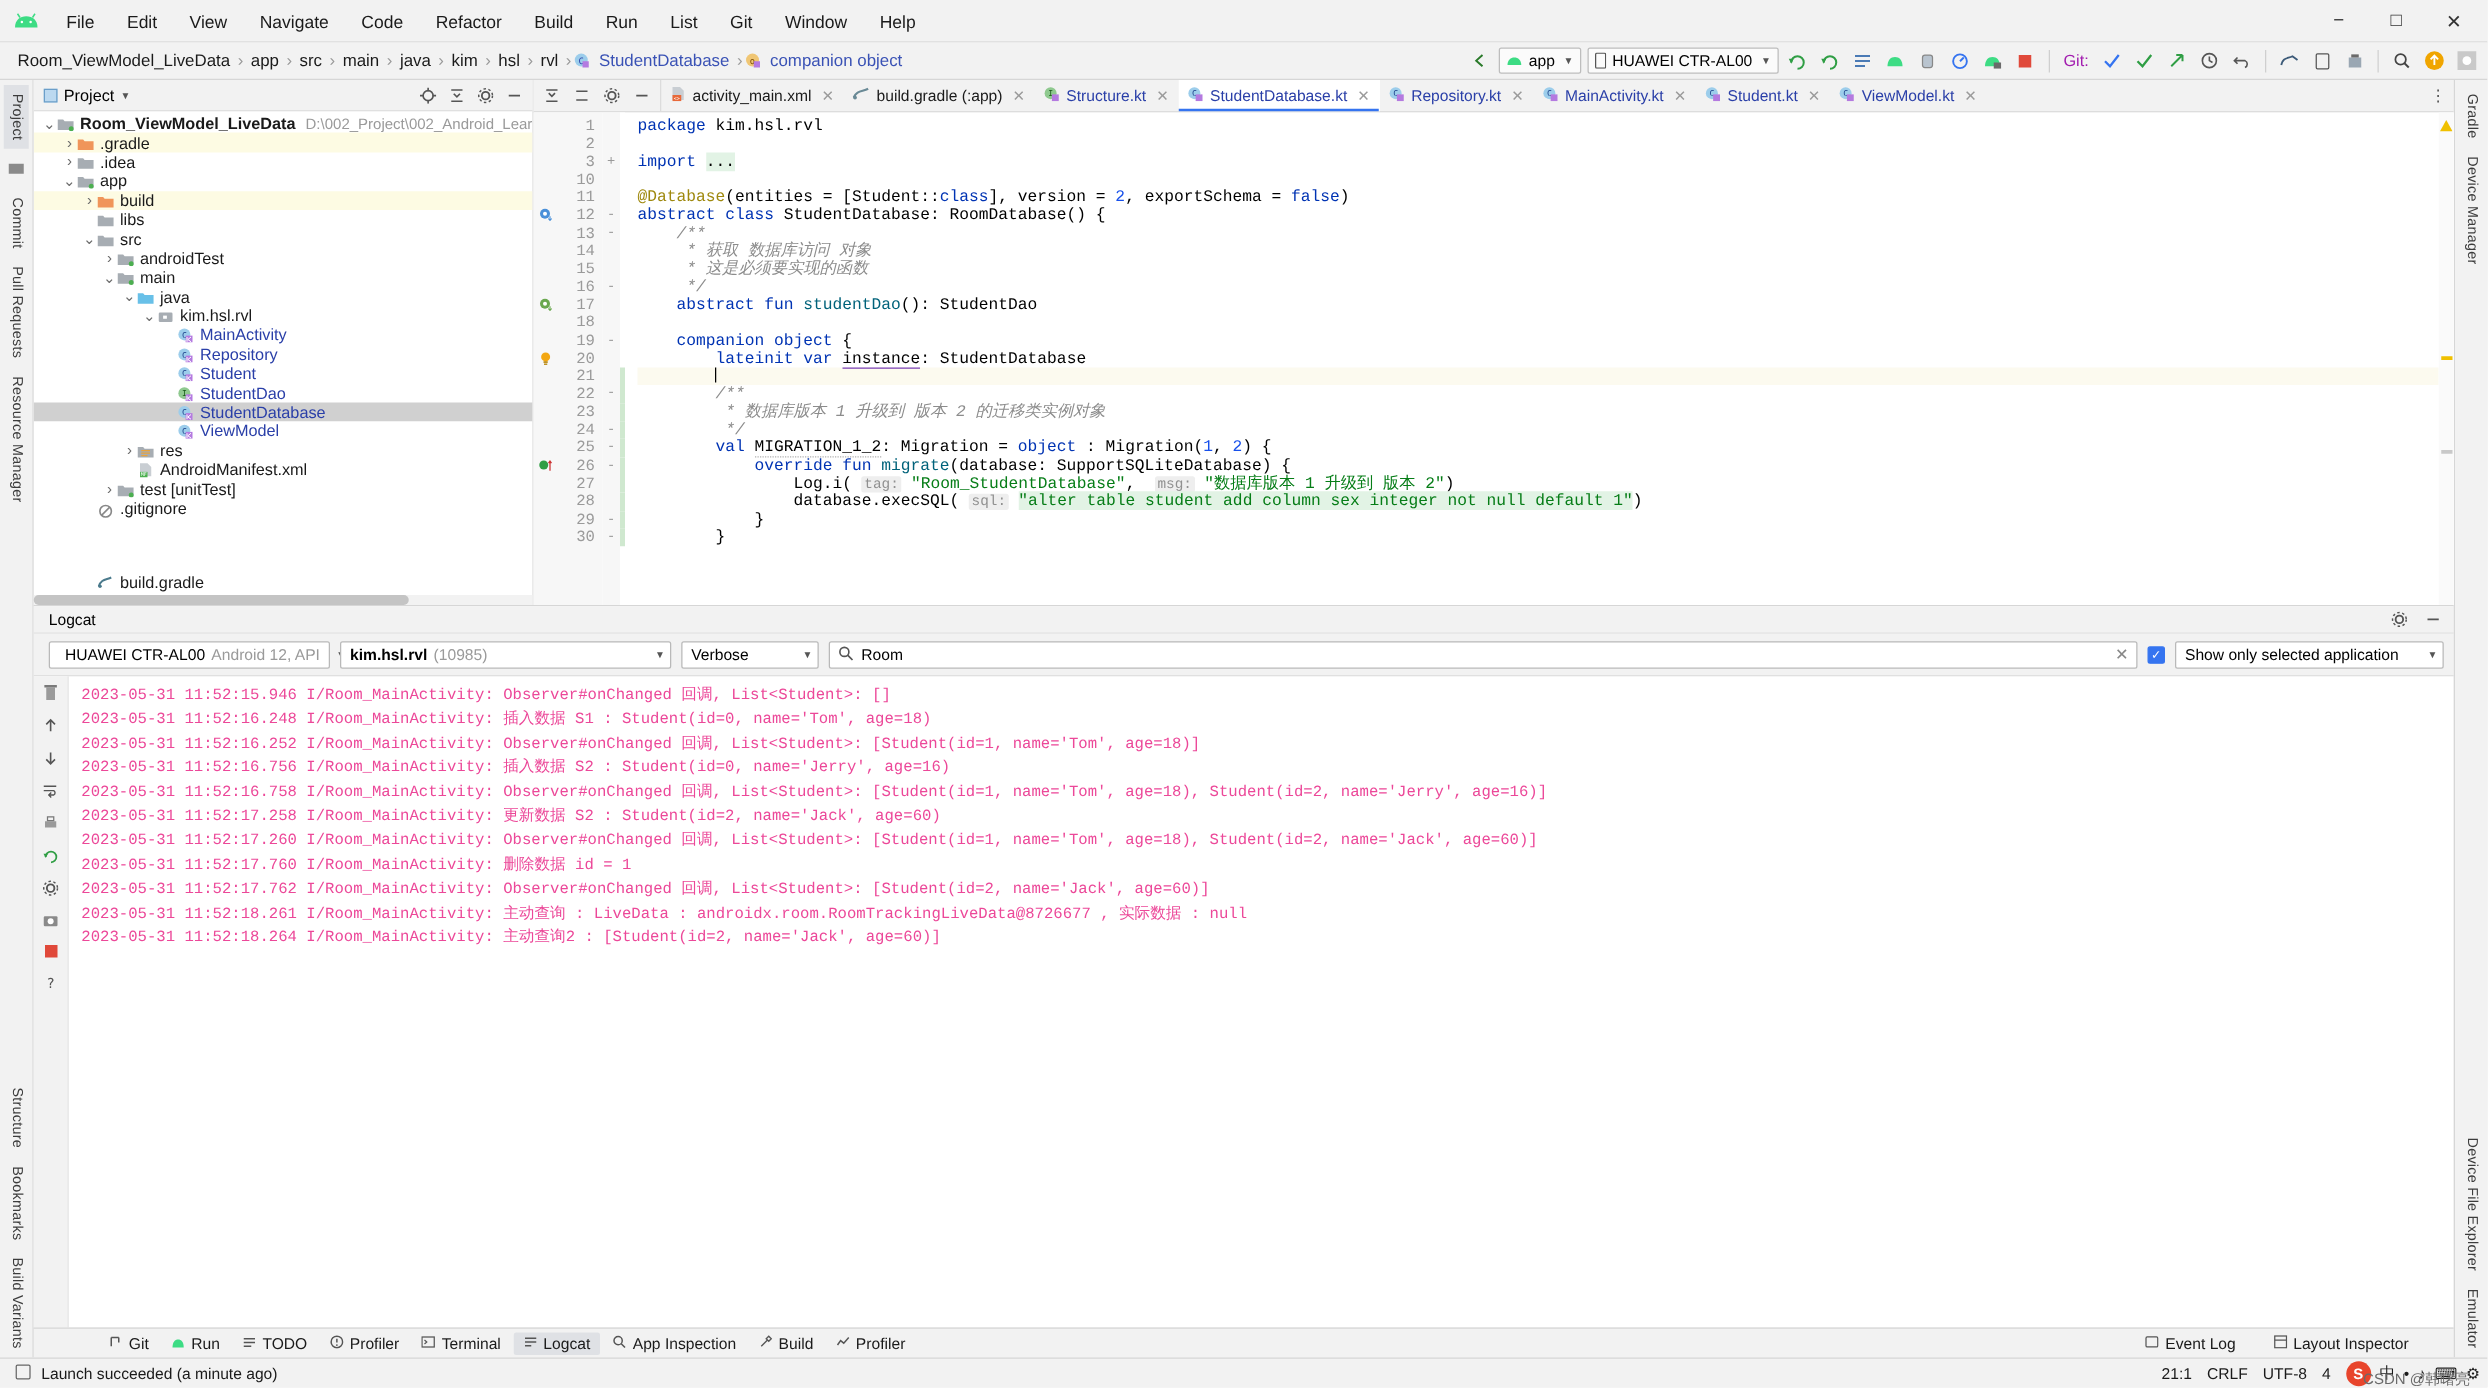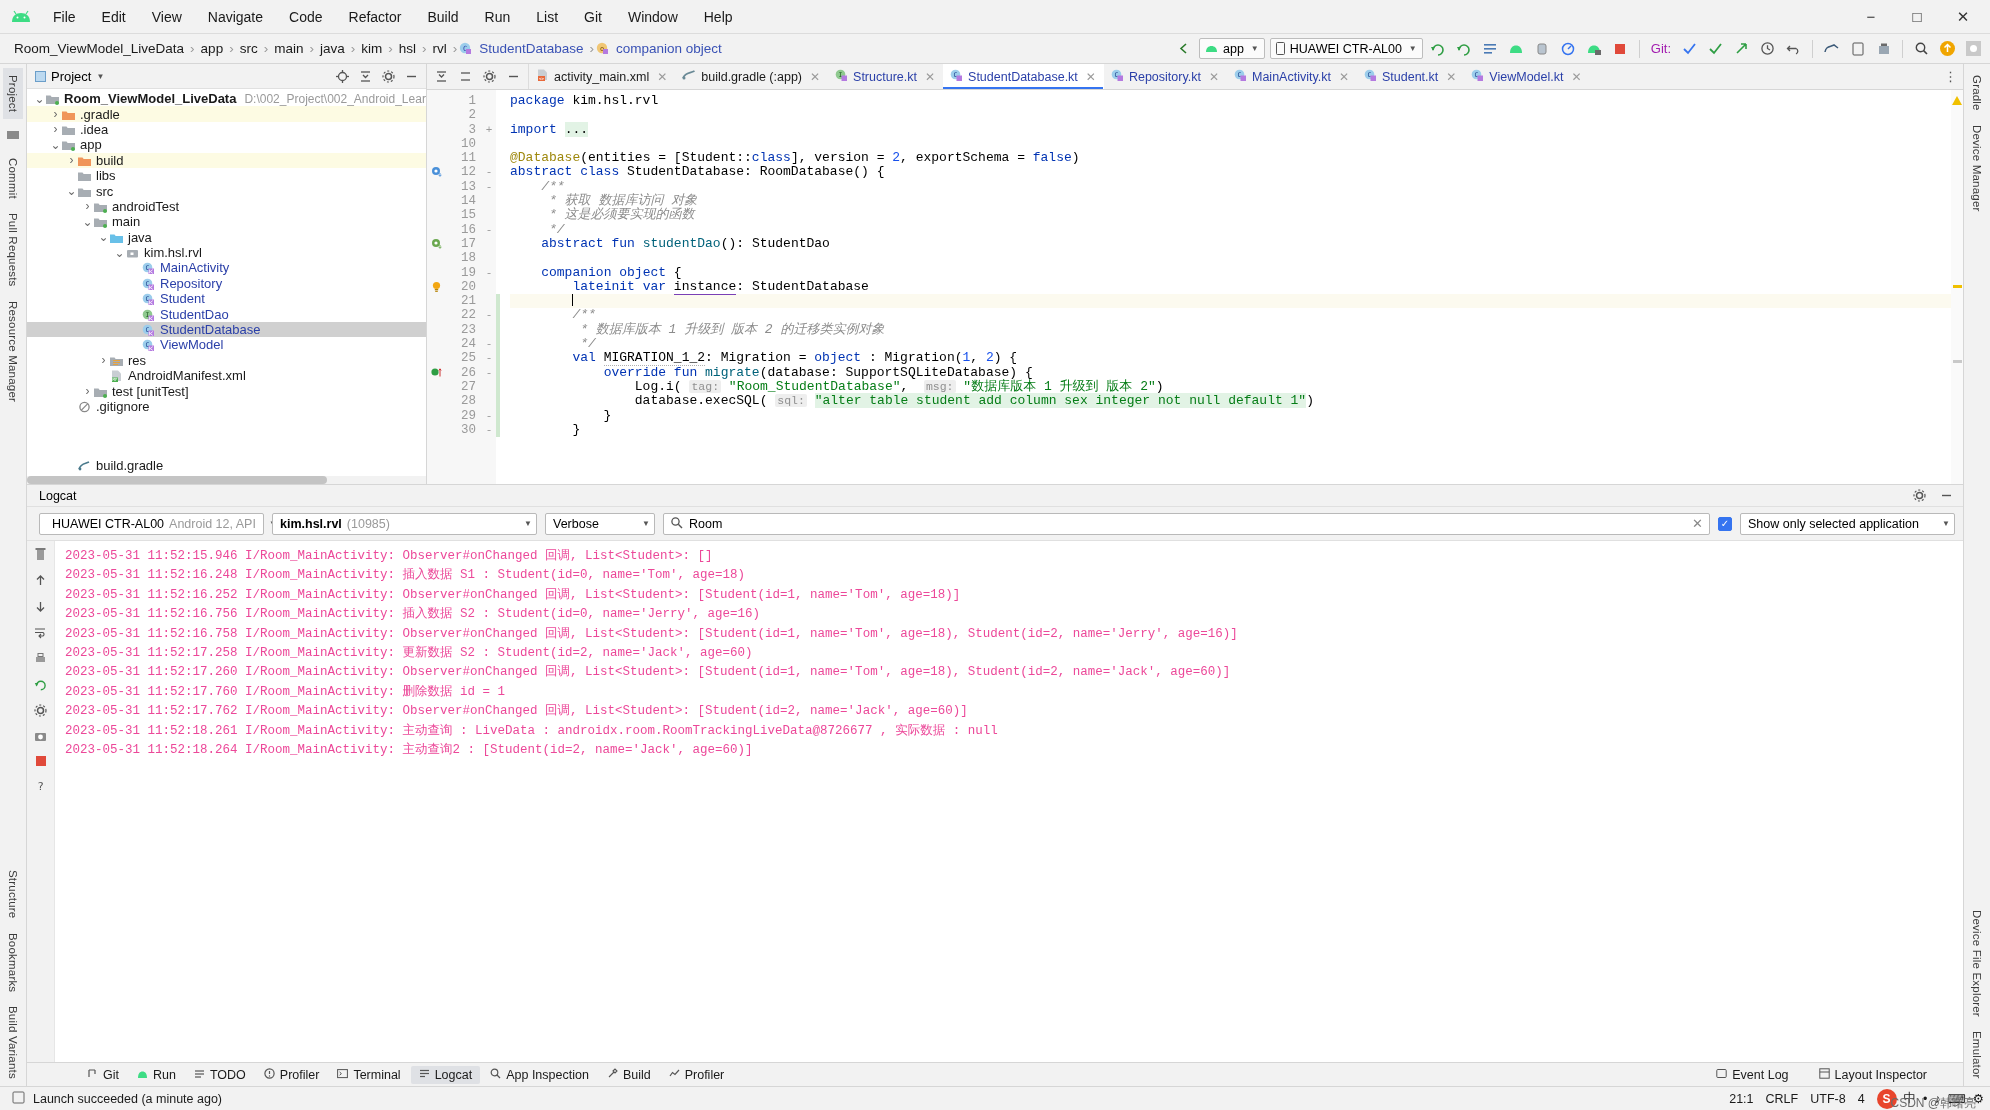--- a/index.html
+++ b/index.html
@@ -671,21 +671,21 @@
                 <span class="tlabel">AndroidManifest.xml</span>
               </div>
               <div class="trow" style="padding-left: 54px;">
                 <span class="arrow" style="font-size: 12px;">›</span>
                 <span class="fold"><svg width="13" height="11" viewBox="0 0 13 11">
                     <path d="M0 1.5 h4.5 l1.2 1.5 H13 V10 H0 Z" fill="#a7adb3"></path>
                     <circle cx="11" cy="9" r="2" fill="#4caf50"></circle>
                   </svg></span>
                 <span class="tlabel">test [unitTest]</span>
               </div>
-              <div class="trow" style="padding-left: 38px;">
+              <div class="trow" style="padding-left: 38px; align-items: flex-end;">
                 <span class="arrow"></span>
                 <span class="fold"><svg width="13" height="12" viewBox="0 0 13 12">
                     <circle cx="6.5" cy="6" r="4.6" fill="none" stroke="#888" stroke-width="1.3"></circle>
                     <line x1="3.4" y1="9.1" x2="9.6" y2="2.9" stroke="#888" stroke-width="1.3"></line>
                   </svg></span>
                 <span class="tlabel">.gitignore</span>
               </div>
               <div class="trow" style="padding-left: 38px; margin-top: 44px;">
                 <span class="arrow"></span>
                 <span class="fold"><svg width="13" height="12" viewBox="0 0 13 12">

